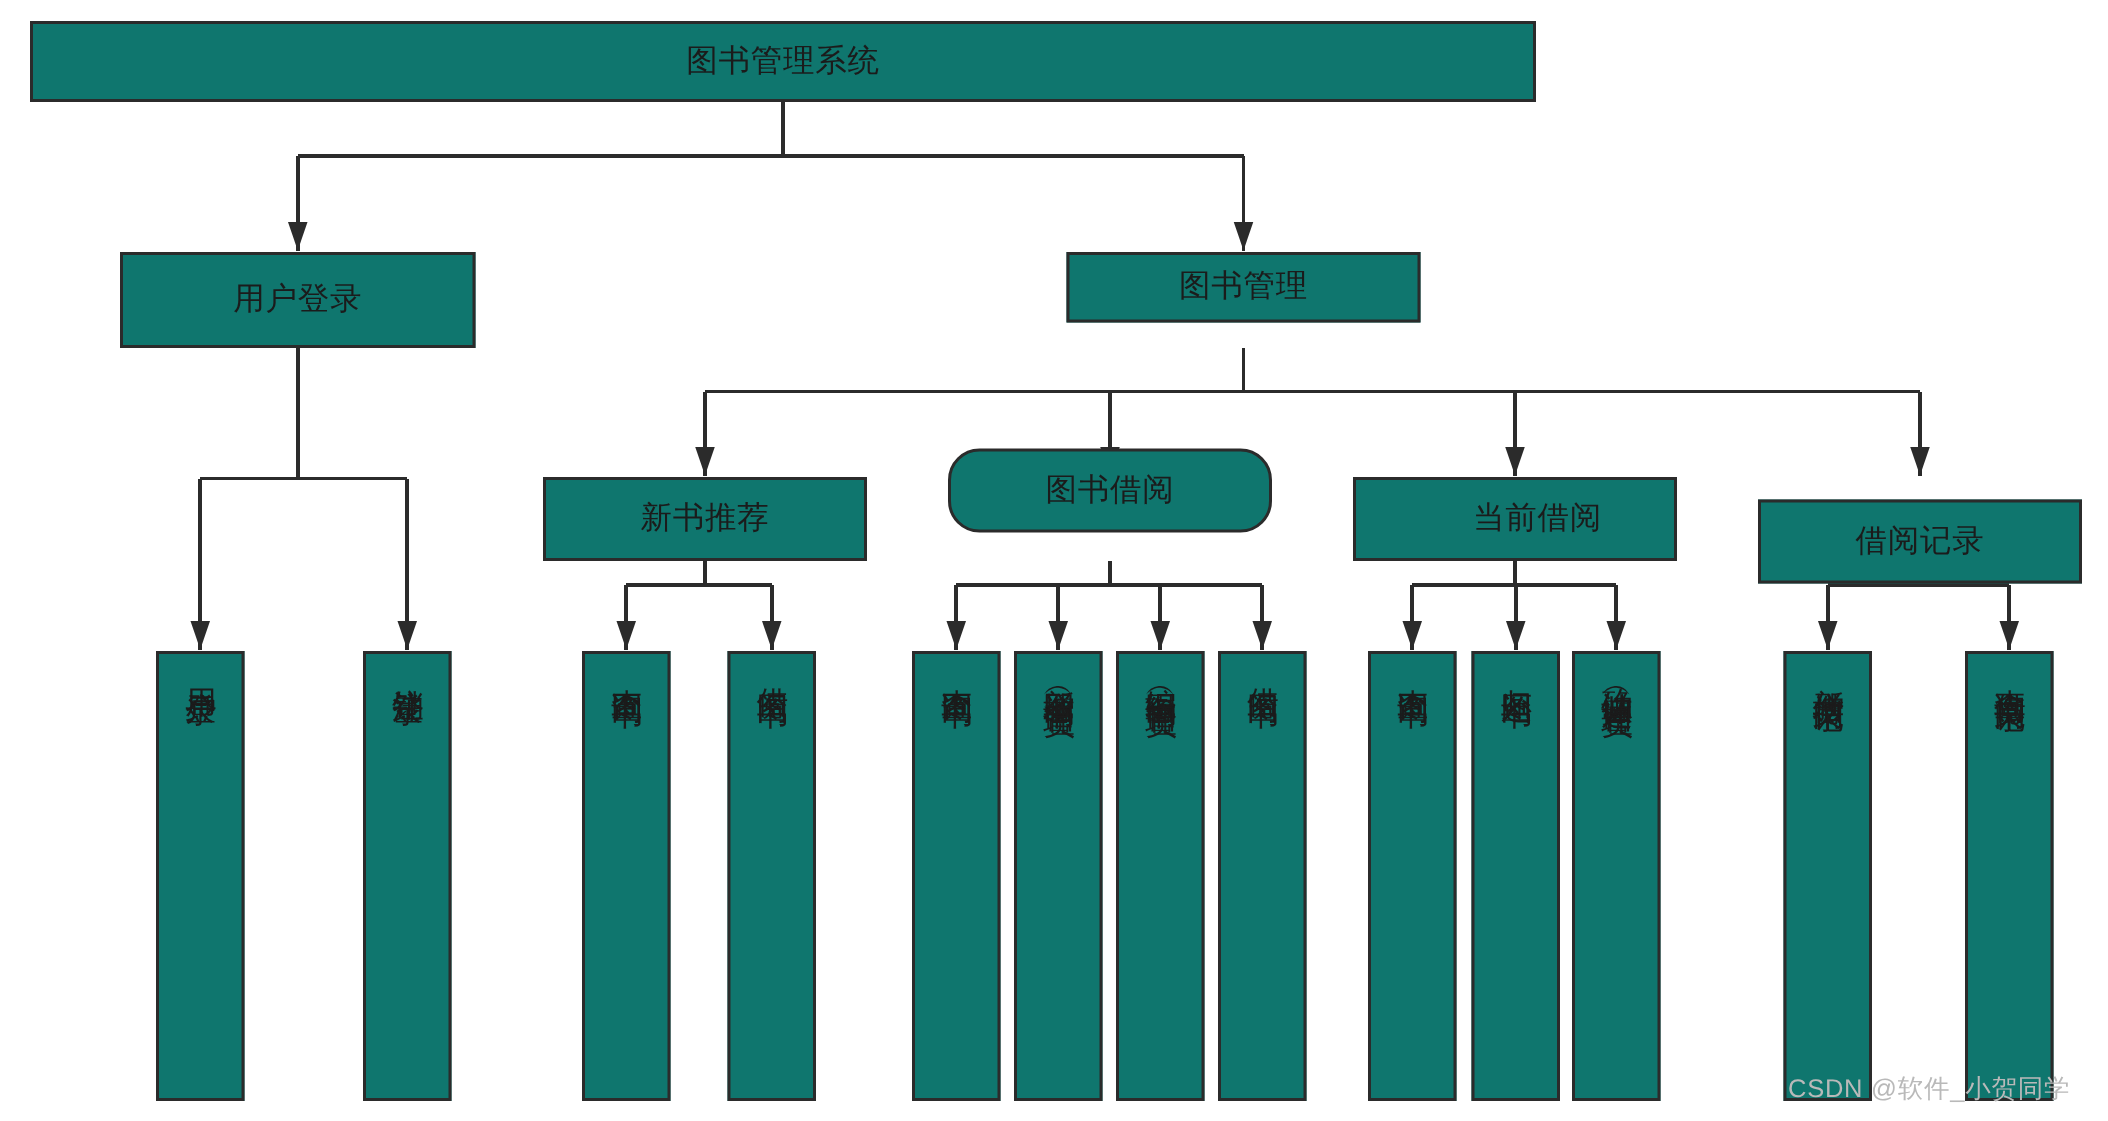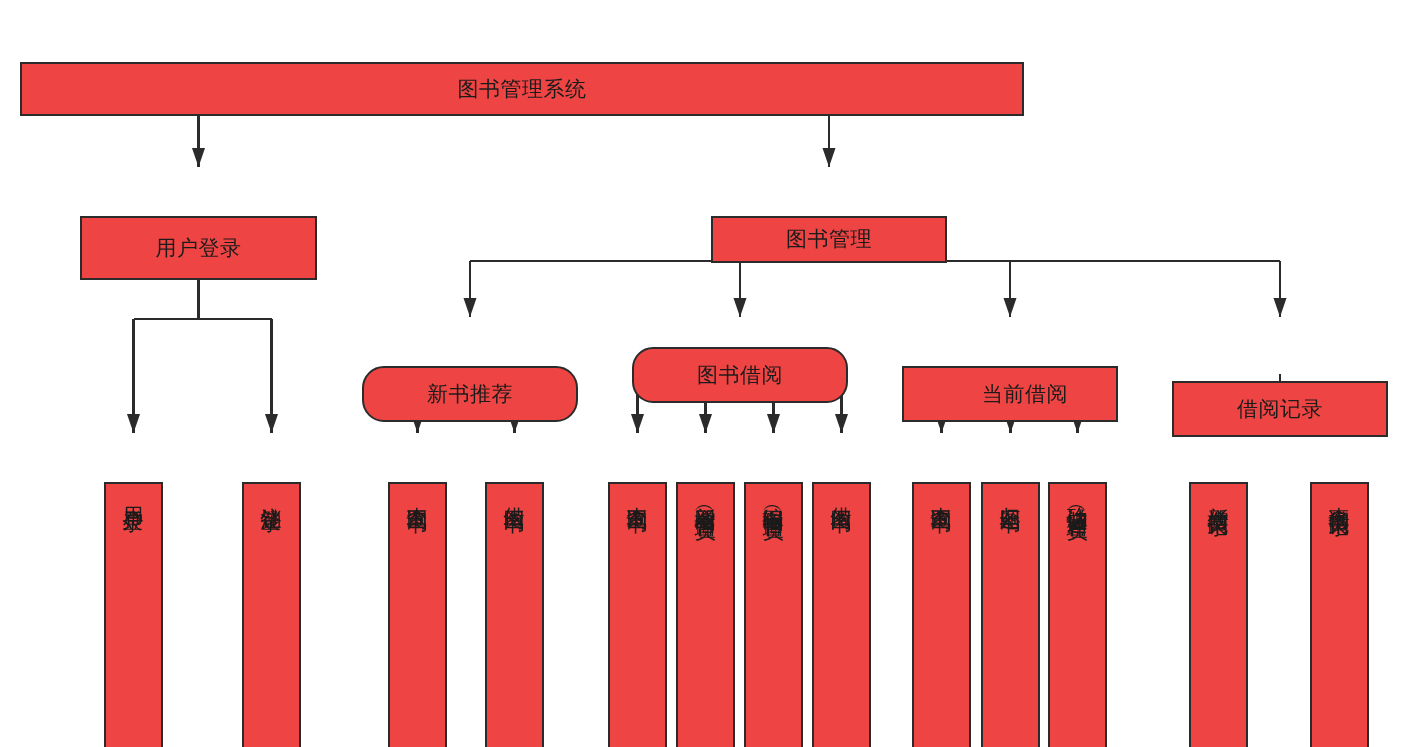--- a/index.html
+++ b/index.html
@@ -13,28 +13,27 @@
   #canvas {
     position: relative;
     width: 1405px;
     height: 747px;
     background: #ffffff;
     overflow: hidden;
   }
   .node {
     position: absolute;
     box-sizing: border-box;
-    background: #ef4444;
+    background: #0f766e;
     border: 2px solid #2b2b2b;
     display: flex;
     align-items: center;
     justify-content: center;
     text-align: right;
     color: #1b1b1b;
-    margin-top: 48px;
   }
   .node-label {
     display: block;
     line-height: 1.18;
     letter-spacing: 0.5px;
   }
   .node.horizontal .node-label {
     writing-mode: horizontal-tb;
     font-size: 21px;
   }
@@ -127,21 +126,21 @@
   <div id="nodes">
       <div class="node horizontal" style="left: 20px; top: 14px; width: 1004px; height: 54px;">
         <span class="node-label">图书管理系统</span>
       </div>
       <div class="node horizontal" style="left: 80px; top: 168px; width: 237px; height: 64px;">
         <span class="node-label">用户登录</span>
       </div>
       <div class="node horizontal" style="left: 711px; top: 168px; width: 236px; height: 47px;">
         <span class="node-label">图书管理</span>
       </div>
-      <div class="node horizontal" style="left: 362px; top: 318px; width: 216px; height: 56px; border-radius: 22px;">
+      <div class="node horizontal" style="left: 362px; top: 318px; width: 216px; height: 56px;">
         <span class="node-label">新书推荐</span>
       </div>
       <div class="node horizontal" style="left: 632px; top: 299px; width: 216px; height: 56px; border-radius: 21px;">
         <span class="node-label">图书借阅</span>
       </div>
       <div class="node horizontal" style="left: 902px; top: 318px; width: 216px; height: 56px; padding-left: 30px;">
         <span class="node-label">当前借阅</span>
       </div>
       <div class="node horizontal" style="left: 1172px; top: 333px; width: 216px; height: 56px;">
         <span class="node-label">借阅记录</span>
@@ -179,13 +178,14 @@
       <div class="node vertical" style="left: 1048px; top: 434px; width: 59px; height: 300px;">
         <span class="node-label">确认归还（管理员）</span>
       </div>
       <div class="node vertical" style="left: 1189px; top: 434px; width: 59px; height: 300px;">
         <span class="node-label">新增借阅记录</span>
       </div>
       <div class="node vertical" style="left: 1310px; top: 434px; width: 59px; height: 300px;">
         <span class="node-label">查询借阅记录</span>
       </div>
     </div>
+  <div class="watermark" style="left: 1192px; top: 714px; color: rgb(185, 185, 185);">CSDN @软件_小贺同学</div>
 </div>
 
 </body></html>

